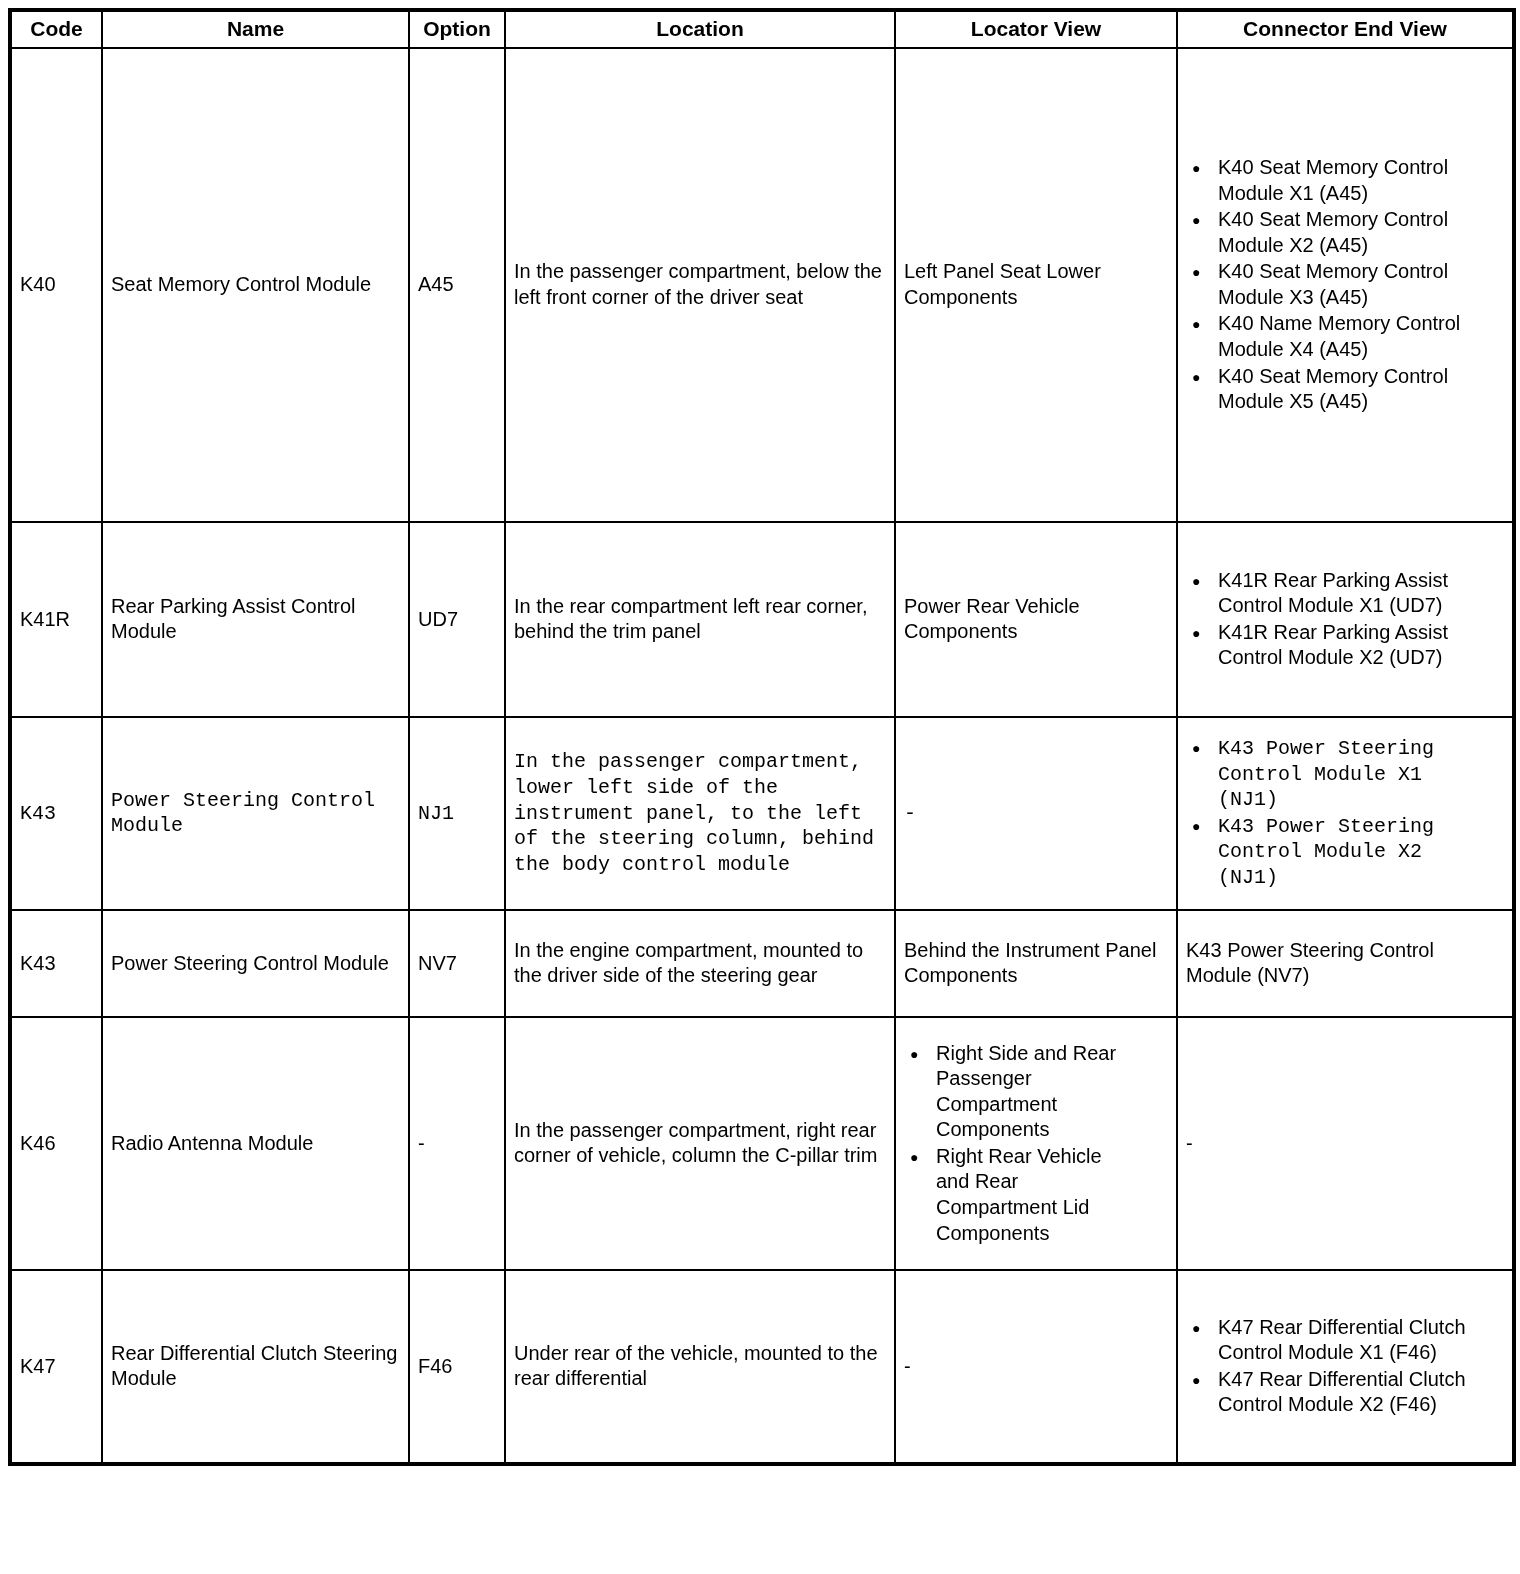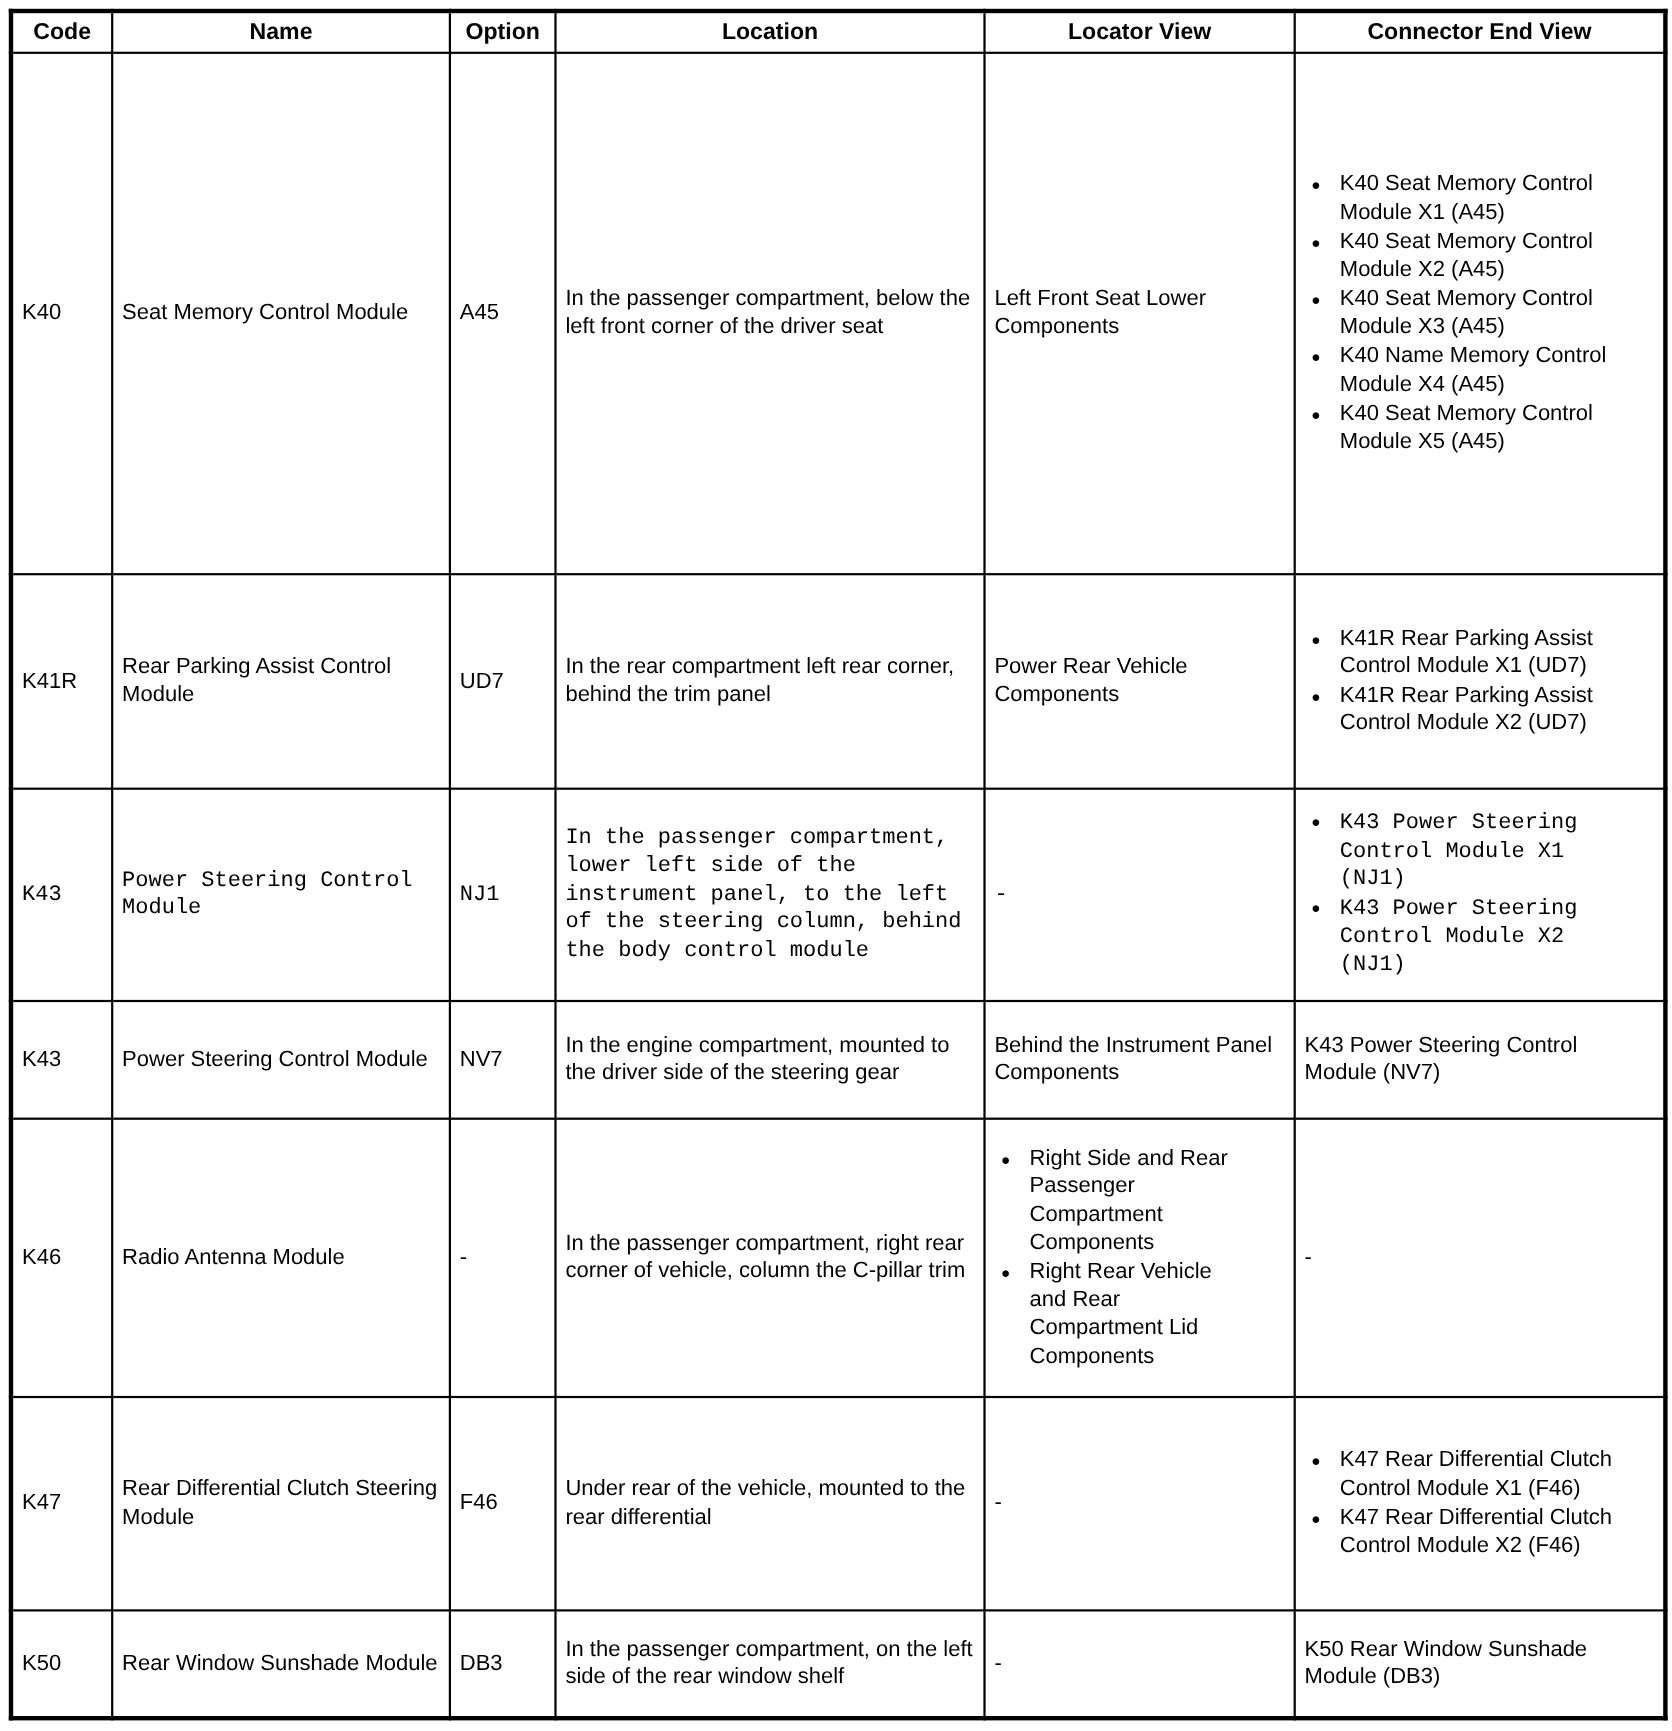--- a/index.html
+++ b/index.html
@@ -99,21 +99,21 @@
           <th>Locator View</th>
           <th>Connector End View</th>
         </tr>
     </thead>
     <tbody>
         <tr>
           <td class="center">K40</td>
           <td class="left">Seat Memory Control Module</td>
           <td class="center">A45</td>
           <td class="left">In the passenger compartment, below the left front corner of the driver seat</td>
-          <td class="left"><span>Left Front Seat Lower Components</span></td>
+          <td class="left"><span>Left Panel Seat Lower Components</span></td>
           <td class="left">
             <ul class="bullets">
               <li><span class="dot">●</span><span>K40 Seat Memory Control Module X1 (A45)</span></li>
               <li><span class="dot">●</span><span>K40 Seat Memory Control Module X2 (A45)</span></li>
               <li><span class="dot">●</span><span>K40 Seat Memory Control Module X3 (A45)</span></li>
               <li><span class="dot">●</span><span>K40 Name Memory Control Module X4 (A45)</span></li>
               <li><span class="dot">●</span><span>K40 Seat Memory Control Module X5 (A45)</span></li>
             </ul>
           </td>
         </tr>
@@ -170,23 +170,15 @@
           <td class="center">F46</td>
           <td class="left">Under rear of the vehicle, mounted to the rear differential</td>
           <td class="left"><span>-</span></td>
           <td class="left">
             <ul class="bullets">
               <li><span class="dot">●</span><span>K47 Rear Differential Clutch Control Module X1 (F46)</span></li>
               <li><span class="dot">●</span><span>K47 Rear Differential Clutch Control Module X2 (F46)</span></li>
             </ul>
           </td>
         </tr>
-        <tr>
-          <td class="center">K50</td>
-          <td class="left">Rear Window Sunshade Module</td>
-          <td class="center">DB3</td>
-          <td class="left">In the passenger compartment, on the left side of the rear window shelf</td>
-          <td class="left"><span>-</span></td>
-          <td class="left"><span>K50 Rear Window Sunshade Module (DB3)</span></td>
-        </tr>
       </tbody>
   </table>
 </div>
 
 </body></html>

